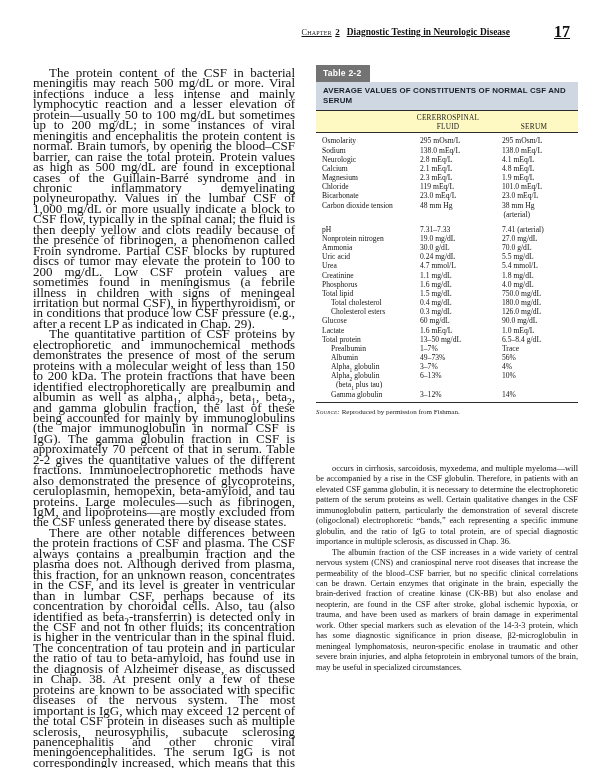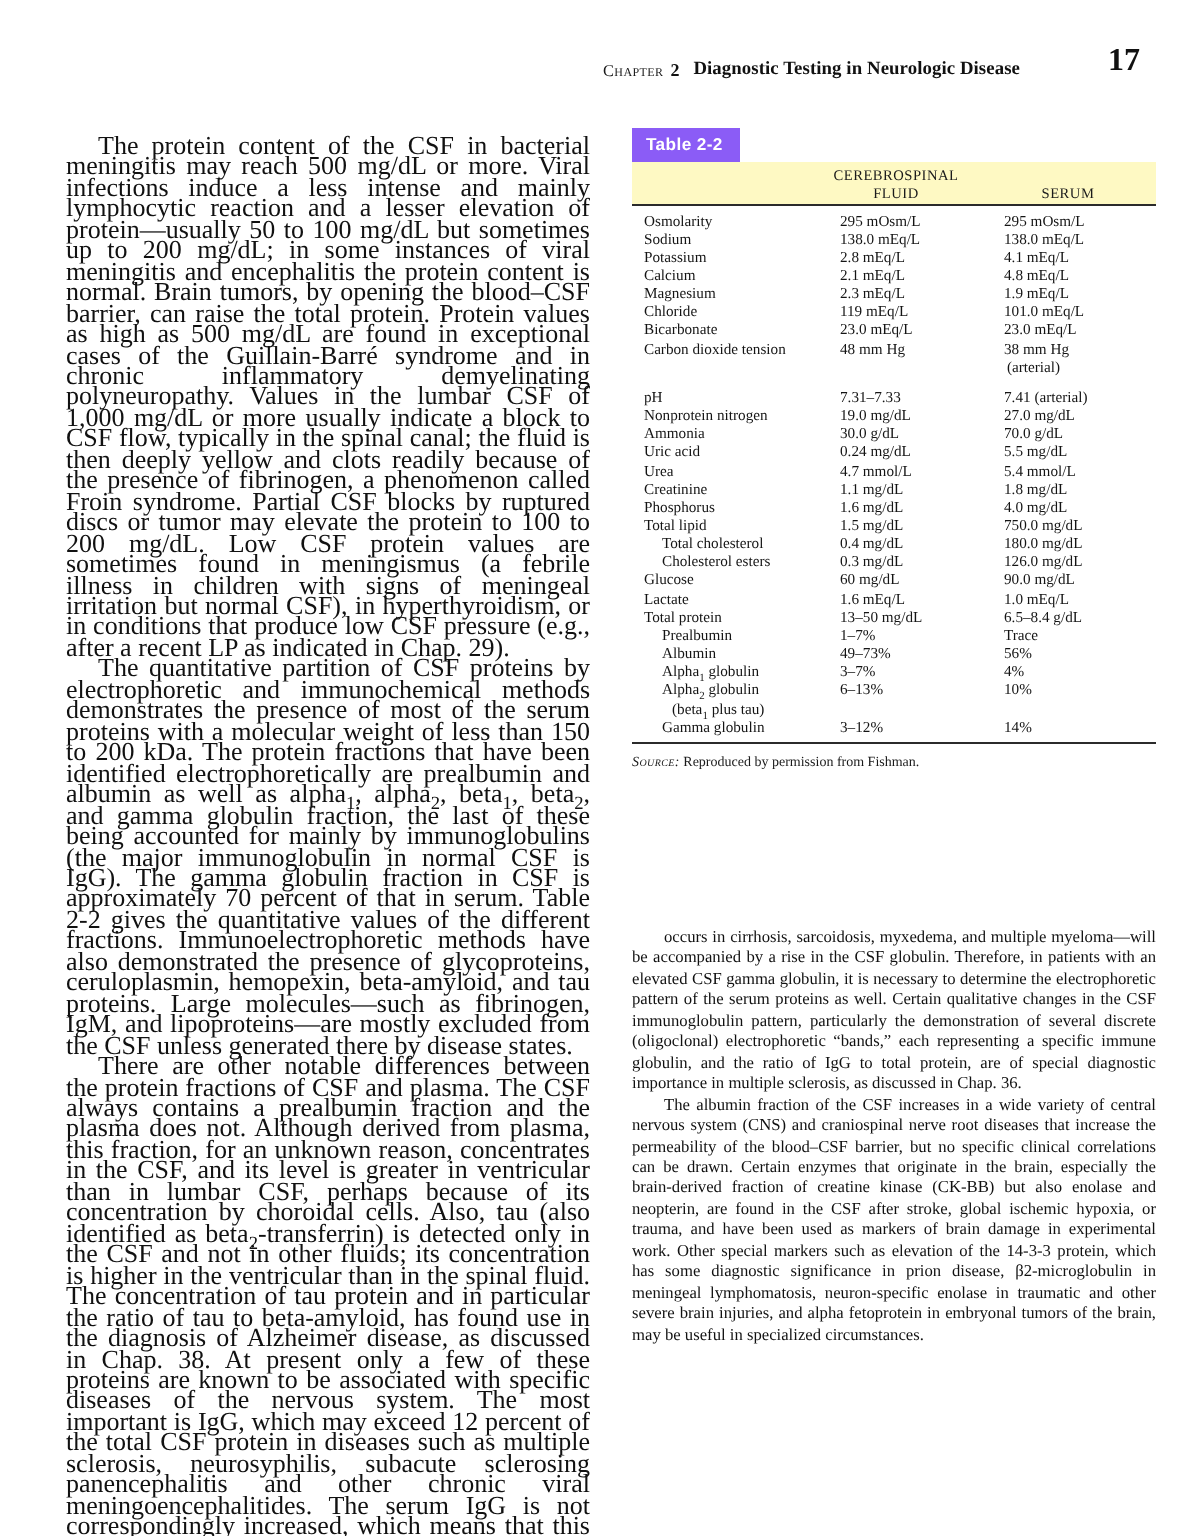--- a/index.html
+++ b/index.html
@@ -26,23 +26,24 @@
   }
 
   
   .running-head {
     position: absolute;
     left: 30px;
     right: 30px;
     top: 24px;
     height: 16px;
     display: flex;
-    align-items: flex-end;
+    align-items: center;
     justify-content: flex-end;
     gap: 0;
+    text-decoration: underline;
   }
   .rh-chapter-word {
     font-family: "Liberation Serif", serif;
     font-variant: small-caps;
     font-size: 8.2px;
     letter-spacing: 0.2px;
     color: #1a1a1a;
     margin-right: 3.5px;
   }
   .rh-chapter-num {
@@ -96,21 +97,21 @@
 
   
   .table-block {
     position: absolute;
     left: 316px;
     top: 62px;
     width: 262px;
   }
   .tbl-tab {
     display: inline-block;
-    background: #8b5cf6;
+    background: #737373;
     color: #ffffff;
     font-family: "Liberation Sans", sans-serif;
     font-size: 8.6px;
     font-weight: bold;
     padding: 3.5px 9px 3.5px 7px;
     letter-spacing: 0.2px;
   }
   .tbl-caption {
     background: #cfd8e2;
     color: #15202b;
@@ -185,20 +186,21 @@
   </div>
 
   <div class="col col-left">
     <p>The protein content of the CSF in bacterial meningitis may reach 500 mg/dL or more. Viral infections induce a less intense and mainly lymphocytic reaction and a lesser elevation of protein—usually 50 to 100 mg/dL but sometimes up to 200 mg/dL; in some instances of viral meningitis and encephalitis the protein content is normal. Brain tumors, by opening the blood–CSF barrier, can raise the total protein. Protein values as high as 500 mg/dL are found in exceptional cases of the Guillain-Barré syndrome and in chronic inflammatory demyelinating polyneuropathy. Values in the lumbar CSF of 1,000 mg/dL or more usually indicate a block to CSF flow, typically in the spinal canal; the fluid is then deeply yellow and clots readily because of the presence of fibrinogen, a phenomenon called Froin syndrome. Partial CSF blocks by ruptured discs or tumor may elevate the protein to 100 to 200 mg/dL. Low CSF protein values are sometimes found in meningismus (a febrile illness in children with signs of meningeal irritation but normal CSF), in hyperthyroidism, or in conditions that produce low CSF pressure (e.g., after a recent LP as indicated in Chap. 29).</p>
     <p>The quantitative partition of CSF proteins by electrophoretic and immunochemical methods demonstrates the presence of most of the serum proteins with a molecular weight of less than 150 to 200 kDa. The protein fractions that have been identified electrophoretically are prealbumin and albumin as well as alpha<sub>1</sub>, alpha<sub>2</sub>, beta<sub>1</sub>, beta<sub>2</sub>, and gamma globulin fraction, the last of these being accounted for mainly by immunoglobulins (the major immunoglobulin in normal CSF is IgG). The gamma globulin fraction in CSF is approximately 70 percent of that in serum. Table 2-2 gives the quantitative values of the different fractions. Immunoelectrophoretic methods have also demonstrated the presence of glycoproteins, ceruloplasmin, hemopexin, beta-amyloid, and tau proteins. Large molecules—such as fibrinogen, IgM, and lipoproteins—are mostly excluded from the CSF unless generated there by disease states.</p>
     <p>There are other notable differences between the protein fractions of CSF and plasma. The CSF always contains a prealbumin fraction and the plasma does not. Although derived from plasma, this fraction, for an unknown reason, concentrates in the CSF, and its level is greater in ventricular than in lumbar CSF, perhaps because of its concentration by choroidal cells. Also, tau (also identified as beta<sub>2</sub>-transferrin) is detected only in the CSF and not in other fluids; its concentration is higher in the ventricular than in the spinal fluid. The concentration of tau protein and in particular the ratio of tau to beta-amyloid, has found use in the diagnosis of Alzheimer disease, as discussed in Chap. 38. At present only a few of these proteins are known to be associated with specific diseases of the nervous system. The most important is IgG, which may exceed 12 percent of the total CSF protein in diseases such as multiple sclerosis, neurosyphilis, subacute sclerosing panencephalitis and other chronic viral meningoencephalitides. The serum IgG is not correspondingly increased, which means that this immune globulin originates in (or perhaps is preferentially transported into) the nervous system. However, an elevation of serum gamma globulin—as</p>
   </div>
 
   <div class="table-block">
     <div class="tbl-tab">Table 2-2</div>
+    <div class="tbl-caption">AVERAGE VALUES OF CONSTITUENTS OF NORMAL CSF AND SERUM</div>
 
     <div class="tbl-colhead">
       <span class="ch-csf">
         <span>CEREBROSPINAL</span>
         <span class="l2">FLUID</span>
       </span>
       <span class="ch-serum">SERUM</span>
     </div>
 
     <div class="tbl-body" id="table-body">
@@ -206,21 +208,21 @@
           <div class="c-name">Osmolarity</div>
           <div class="c-csf">295 mOsm/L</div>
           <div class="c-serum">295 mOsm/L</div>
         </div>
         <div class="trow">
           <div class="c-name">Sodium</div>
           <div class="c-csf">138.0 mEq/L</div>
           <div class="c-serum">138.0 mEq/L</div>
         </div>
         <div class="trow">
-          <div class="c-name">Potassium</div>
+          <div class="c-name">Neurologic</div>
           <div class="c-csf">2.8 mEq/L</div>
           <div class="c-serum">4.1 mEq/L</div>
         </div>
         <div class="trow">
           <div class="c-name">Calcium</div>
           <div class="c-csf">2.1 mEq/L</div>
           <div class="c-serum">4.8 mEq/L</div>
         </div>
         <div class="trow">
           <div class="c-name">Magnesium</div>

